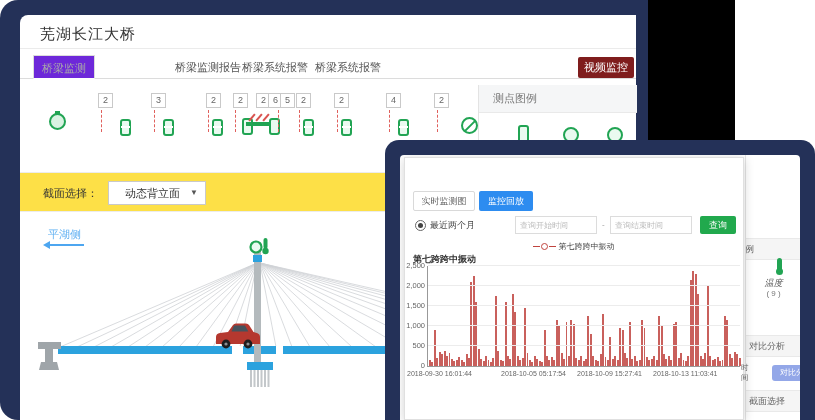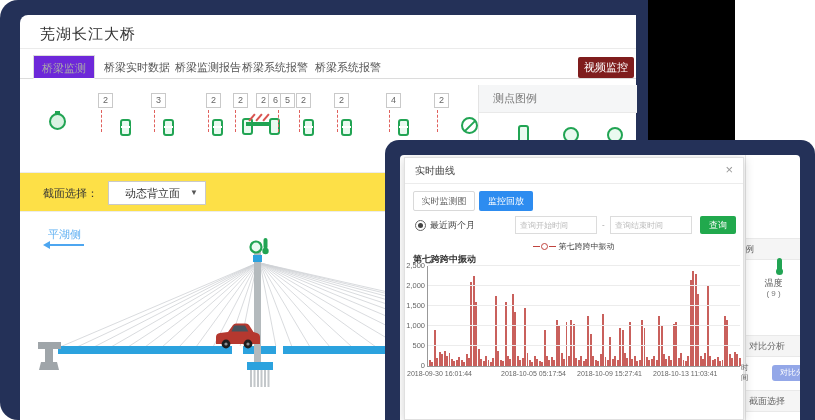--- a/index.html
+++ b/index.html
@@ -52,21 +52,21 @@
   .bridge-svg{position:absolute;left:0;top:200px;}
   
   .win-over{position:absolute;left:385px;top:140px;width:430px;height:280px;background:#243158;border-radius:14px 14px 0 0;z-index:5;}
   .over-content{position:absolute;left:15px;top:15px;width:400px;height:265px;background:#fff;border-radius:4px 4px 0 0;overflow:hidden;}
   
   .spanel{position:absolute;left:345px;top:0;width:55px;height:265px;border-left:1px solid #e5e5e5;box-sizing:border-box;}
   .sp-band{position:absolute;left:0;width:55px;height:20px;line-height:20px;background:#f5f5f5;border-top:1px solid #e9e9e9;
     border-bottom:1px solid #e9e9e9;font-size:9px;color:#666;overflow:hidden;white-space:nowrap;}
   .thermo{position:absolute;left:31px;top:103px;width:5px;height:13px;background:#21A453;border-radius:3px;}
   .thermo:after{content:"";position:absolute;left:-1px;top:10px;width:7px;height:7px;background:#21A453;border-radius:50%;}
-  .sp-temp{position:absolute;left:0;top:122px;width:55px;text-align:center;font-size:9px;color:#555;}
+  .sp-temp{position:absolute;left:0;top:122px;width:55px;text-align:center;font-size:9px;color:#555;font-style:italic;}
   .sp-cnt{position:absolute;left:0;top:134px;width:55px;text-align:center;font-size:8px;color:#777;}
   .sp-btn{position:absolute;left:26px;top:210px;width:48px;height:16px;line-height:16px;background:#93a7e8;border-radius:3px;
     color:#fff;font-size:8px;text-align:center;cursor:pointer;}
   
   .dialog{position:absolute;left:4px;top:2px;width:340px;height:263px;background:#fff;border:1px solid #e0e0e0;
     box-shadow:0 2px 10px rgba(0,0,0,.18);box-sizing:border-box;}
   .dlg-head{position:relative;height:25px;border-bottom:1px solid #ececec;}
   .dlg-title{position:absolute;left:10px;top:6px;font-size:10px;color:#444;}
   .dlg-close{position:absolute;right:10px;top:4px;font-size:13px;color:#999;cursor:pointer;line-height:16px;}
   .dlg-tab1{position:absolute;left:8px;top:33px;width:62px;height:20px;line-height:18px;border:1px solid #d9d9d9;border-radius:2px;
@@ -99,21 +99,20 @@
 <div class="stage">
   <div class="desk-navy"></div>
   <div class="desk-black"></div>
 
   <div class="win-main">
     <div class="pg-title">芜湖长江大桥</div>
     <div class="title-rule"></div>
 
     <div class="tabbar">
       <div class="tab active" style="left:13px;width:62px;">桥梁监测</div>
-      <div class="tab" style="left:84px;">桥梁实时数据</div>
       <div class="tab" style="left:155px;">桥梁监测报告</div>
       <div class="tab" style="left:222px;">桥梁系统报警</div>
       <div class="tab" style="left:295px;">桥梁系统报警</div>
       <div class="btn-video">视频监控</div>
     </div>
 
     <div class="sensor-row" id="sensor-row">
       <div class="clocki"></div>
       <div class="bani"></div>
       <div class="cluster">
@@ -251,24 +250,20 @@
         <div class="sp-band" style="top:180px;padding-left:3px;">
           <span>对比分析</span>
         </div>
         <div class="sp-btn">对比分析</div>
         <div class="sp-band" style="top:235px;padding-left:3px;">
           <span>截面选择</span>
         </div>
       </div>
 
       <div class="dialog">
-        <div class="dlg-head">
-          <span class="dlg-title">实时曲线</span>
-          <span class="dlg-close">×</span>
-        </div>
         <div class="dlg-tab1">实时监测图</div>
         <div class="dlg-tab2">监控回放</div>
 
         <div class="radio"></div>
         <span class="radio-lb">最近两个月</span>
         <input class="dt-in" style="left: 110px;" placeholder="查询开始时间">
         <span class="dt-sep">-</span>
         <input class="dt-in" style="left: 205px;" placeholder="查询结束时间">
         <div class="btn-q">查询</div>
 

